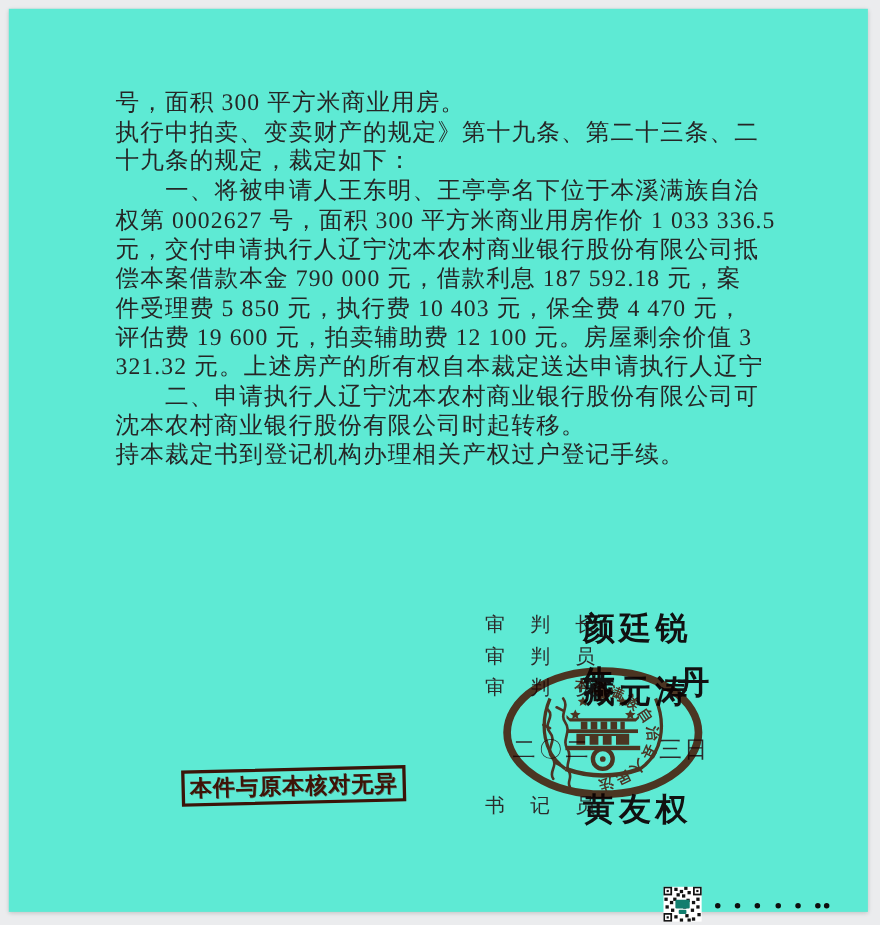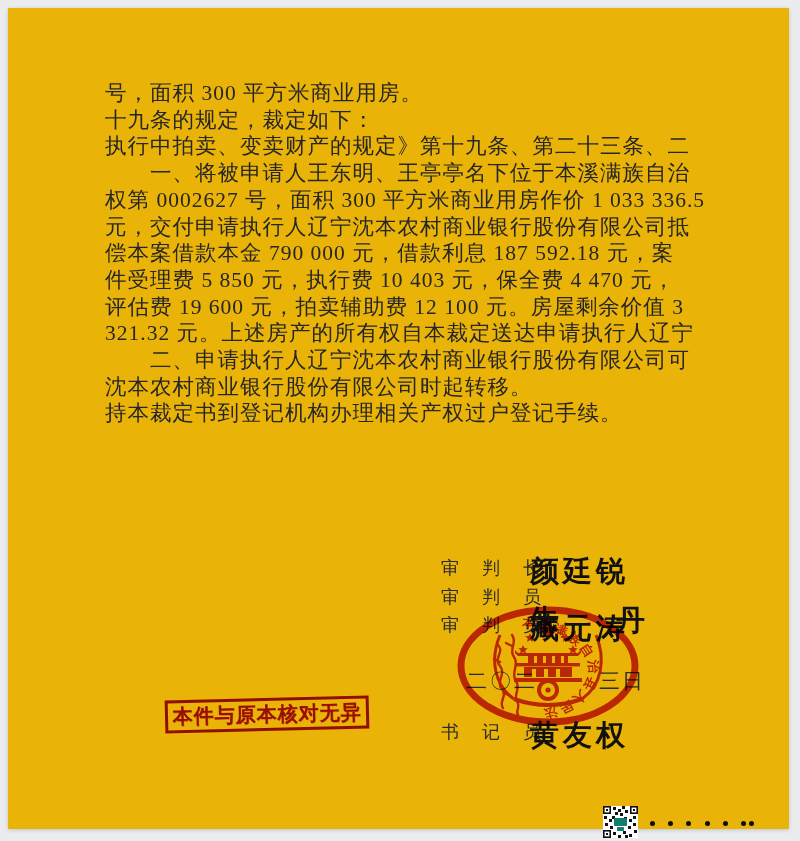--- a/index.html
+++ b/index.html
@@ -3,21 +3,21 @@
 <meta charset="utf-8">
 <style>
   html,body{margin:0;padding:0;}
   body{
     width:800px;height:841px;position:relative;overflow:hidden;
     background:#ebecee;
     font-family:"Liberation Serif","DejaVu Serif",serif;
   }
   .page{
     position:absolute;left:8px;top:8px;width:781px;height:821px;
-    background:#eab308;
+    background:#5eead4;
     box-shadow:0 1px 4px rgba(0,0,0,.18);
   }
   
   .doc-body{
     position:absolute;left:97px;top:72px;width:600px;
     font-size:21.5px;line-height:26.7px;
     color:#262626;letter-spacing:1px;
   }
   .bline{white-space:pre;}
   
@@ -52,22 +52,22 @@
   .qr{position:absolute;left:595px;top:798px;width:35px;height:32px;}
   .dot{position:absolute;width:5px;height:5px;border-radius:50%;background:#0e0e0e;top:813px;}
 </style>
 </head>
 <body>
 
 <div class="page">
 
   <div class="doc-body" id="body-host">
       <div class="bline">号，面积 300 平方米商业用房。</div>
+      <div class="bline">执行中拍卖、变卖财产的规定》第十九条、第二十三条、二</div>
       <div class="bline">十九条的规定，裁定如下：</div>
-      <div class="bline">执行中拍卖、变卖财产的规定》第十九条、第二十三条、二</div>
       <div class="bline">　　一、将被申请人王东明、王亭亭名下位于本溪满族自治</div>
       <div class="bline">权第 0002627 号，面积 300 平方米商业用房作价 1 033 336.5</div>
       <div class="bline">元，交付申请执行人辽宁沈本农村商业银行股份有限公司抵</div>
       <div class="bline">偿本案借款本金 790 000 元，借款利息 187 592.18 元，案</div>
       <div class="bline">件受理费 5 850 元，执行费 10 403 元，保全费 4 470 元，</div>
       <div class="bline">评估费 19 600 元，拍卖辅助费 12 100 元。房屋剩余价值 3</div>
       <div class="bline">321.32 元。上述房产的所有权自本裁定送达申请执行人辽宁</div>
       <div class="bline">　　二、申请执行人辽宁沈本农村商业银行股份有限公司可</div>
       <div class="bline">沈本农村商业银行股份有限公司时起转移。</div>
       <div class="bline">持本裁定书到登记机构办理相关产权过户登记手续。</div>

